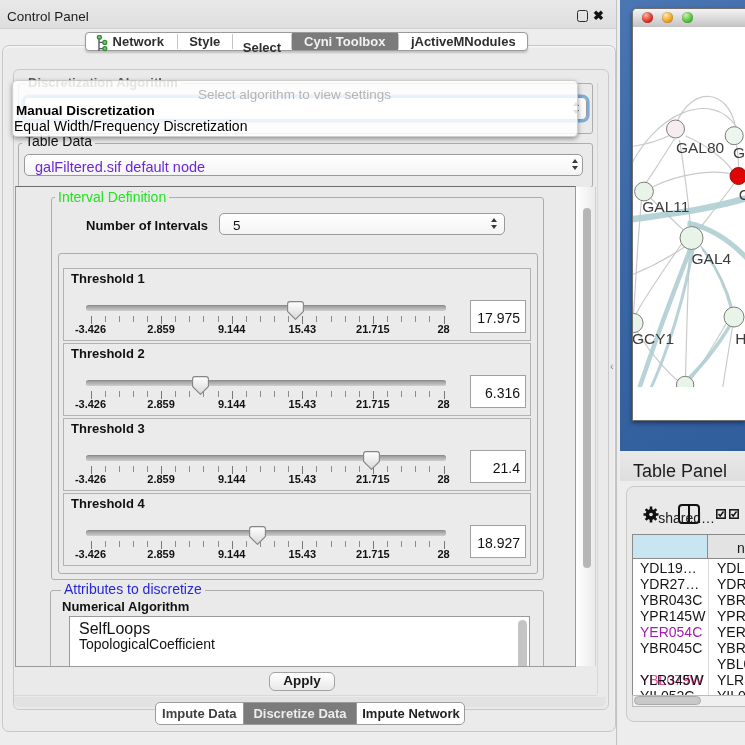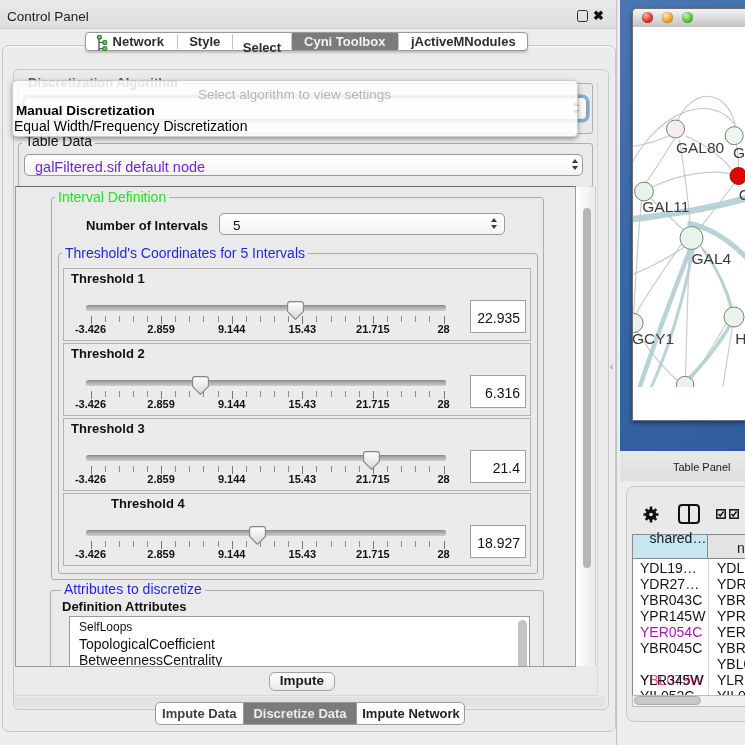--- a/index.html
+++ b/index.html
@@ -57,21 +57,20 @@
 <div class="a" style="left:583px;top:208px;width:8px;height:360px;background:#b6b6b6;border-radius:4.5px;"></div>
 <div class="a" style="left:16px;top:187px;width:559px;height:479px;overflow:hidden;">
 <div class="a grp" style="left:35px;top:10px;width:491px;height:381px;"></div>
 <div class="glab" style="left:39px;top:3px;color:#21e521;">Interval Definition</div>
 <div class="a" style="left:70px;top:31px;font-size:13px;font-weight:bold;color:#111;">Number of Intervals</div>
 <div class="a combo" style="left:203px;top:26px;width:286px;height:22px;box-sizing:border-box;"></div>
 <div class="a" style="left:217px;top:30.5px;font-size:13.5px;color:#111;">5</div>
 <div class="stp stpu a" style="left:474.8px;top:30.80000000000001px;"></div>
 <div class="stp stpd a" style="left:474.8px;top:38.400000000000006px;"></div>
 <div class="a grp" style="left:42px;top:66px;width:478px;height:319px;"></div>
-<div class="glab" style="left:46px;top:59px;color:#2626dd;">Threshold's Coordinates for 5 Intervals</div>
 <div class="a" style="left:47px;top:80.5px;width:468px;height:73.5px;border:1px solid #b2b2b2;background:#ebebeb;box-sizing:border-box;"></div>
 <div class="a" style="left:55px;top:83.5px;font-size:13px;font-weight:bold;color:#111;">Threshold 1</div>
 <div class="a" style="left:70px;top:118.0px;width:360px;height:5px;border-radius:2.5px;background:linear-gradient(#9b9b9b,#cfcfcf);border-top:1px solid #8c8c8c;"></div>
 <div class="a" style="left:74.5px;top:129.0px;width:1px;height:8px;background:#787878;"></div>
 <div class="a" style="left:88.62px;top:129.0px;width:1px;height:6px;background:#8c8c8c;"></div>
 <div class="a" style="left:102.74px;top:129.0px;width:1px;height:6px;background:#8c8c8c;"></div>
 <div class="a" style="left:116.86000000000001px;top:129.0px;width:1px;height:6px;background:#8c8c8c;"></div>
 <div class="a" style="left:130.98px;top:129.0px;width:1px;height:6px;background:#8c8c8c;"></div>
 <div class="a" style="left:49.5px;top:136.0px;width:50px;text-align:center;font-size:11px;font-weight:bold;color:#111;">-3.426</div>
 <div class="a" style="left:145.1px;top:129.0px;width:1px;height:8px;background:#787878;"></div>
@@ -102,21 +101,21 @@
 <div class="a" style="left:402.5px;top:136.0px;width:50px;text-align:center;font-size:11px;font-weight:bold;color:#111;">28</div>
 <svg class="a" style="left:271.0px;top:114.0px;" width="17" height="19" viewBox="0 0 17 19">
 <path d="M3 0.6 H14 Q16.4 0.6 16.4 3 V10.5 L8.5 18.4 L0.6 10.5 V3 Q0.6 0.6 3 0.6 Z" fill="url(#thg80)" stroke="#858585" stroke-width="1.1"></path>
 <defs>
         <linearGradient id="thg80" x1="0" y1="0" x2="0" y2="1">
           <stop offset="0" stop-color="#ffffff"></stop>
           <stop offset="1" stop-color="#d8d8d8"></stop>
         </linearGradient>
       </defs>
     </svg>
-<div class="a" style="left:454px;top:113.0px;width:56px;height:33px;background:#fff;border:1px solid #a0a0a0;box-sizing:border-box;font-size:14px;color:#111;text-align:right;line-height:34px;padding-right:5px;">22.935</div>
+<div class="a" style="left:454px;top:113.0px;width:56px;height:33px;background:#fff;border:1px solid #a0a0a0;box-sizing:border-box;font-size:14px;color:#111;text-align:right;line-height:34px;padding-right:5px;">17.975</div>
 <div class="a" style="left:47px;top:155.5px;width:468px;height:73.5px;border:1px solid #b2b2b2;background:#ebebeb;box-sizing:border-box;"></div>
 <div class="a" style="left:55px;top:158.5px;font-size:13px;font-weight:bold;color:#111;">Threshold 2</div>
 <div class="a" style="left:70px;top:193.0px;width:360px;height:5px;border-radius:2.5px;background:linear-gradient(#9b9b9b,#cfcfcf);border-top:1px solid #8c8c8c;"></div>
 <div class="a" style="left:74.5px;top:204.0px;width:1px;height:8px;background:#787878;"></div>
 <div class="a" style="left:88.62px;top:204.0px;width:1px;height:6px;background:#8c8c8c;"></div>
 <div class="a" style="left:102.74px;top:204.0px;width:1px;height:6px;background:#8c8c8c;"></div>
 <div class="a" style="left:116.86000000000001px;top:204.0px;width:1px;height:6px;background:#8c8c8c;"></div>
 <div class="a" style="left:130.98px;top:204.0px;width:1px;height:6px;background:#8c8c8c;"></div>
 <div class="a" style="left:49.5px;top:211.0px;width:50px;text-align:center;font-size:11px;font-weight:bold;color:#111;">-3.426</div>
 <div class="a" style="left:145.1px;top:204.0px;width:1px;height:8px;background:#787878;"></div>
@@ -194,21 +193,21 @@
 <path d="M3 0.6 H14 Q16.4 0.6 16.4 3 V10.5 L8.5 18.4 L0.6 10.5 V3 Q0.6 0.6 3 0.6 Z" fill="url(#thg230)" stroke="#858585" stroke-width="1.1"></path>
 <defs>
         <linearGradient id="thg230" x1="0" y1="0" x2="0" y2="1">
           <stop offset="0" stop-color="#ffffff"></stop>
           <stop offset="1" stop-color="#d8d8d8"></stop>
         </linearGradient>
       </defs>
     </svg>
 <div class="a" style="left:454px;top:263.0px;width:56px;height:33px;background:#fff;border:1px solid #a0a0a0;box-sizing:border-box;font-size:14px;color:#111;text-align:right;line-height:34px;padding-right:5px;">21.4</div>
 <div class="a" style="left:47px;top:305.5px;width:468px;height:73.5px;border:1px solid #b2b2b2;background:#ebebeb;box-sizing:border-box;"></div>
-<div class="a" style="left:55px;top:308.5px;font-size:13px;font-weight:bold;color:#111;margin-left:40px;">Threshold 4</div>
+<div class="a" style="left:55px;top:308.5px;font-size:13px;font-weight:bold;color:#111;">Threshold 4</div>
 <div class="a" style="left:70px;top:343.0px;width:360px;height:5px;border-radius:2.5px;background:linear-gradient(#9b9b9b,#cfcfcf);border-top:1px solid #8c8c8c;"></div>
 <div class="a" style="left:74.5px;top:354.0px;width:1px;height:8px;background:#787878;"></div>
 <div class="a" style="left:88.62px;top:354.0px;width:1px;height:6px;background:#8c8c8c;"></div>
 <div class="a" style="left:102.74px;top:354.0px;width:1px;height:6px;background:#8c8c8c;"></div>
 <div class="a" style="left:116.86000000000001px;top:354.0px;width:1px;height:6px;background:#8c8c8c;"></div>
 <div class="a" style="left:130.98px;top:354.0px;width:1px;height:6px;background:#8c8c8c;"></div>
 <div class="a" style="left:49.5px;top:361.0px;width:50px;text-align:center;font-size:11px;font-weight:bold;color:#111;">-3.426</div>
 <div class="a" style="left:145.1px;top:354.0px;width:1px;height:8px;background:#787878;"></div>
 <div class="a" style="left:159.22px;top:354.0px;width:1px;height:6px;background:#8c8c8c;"></div>
 <div class="a" style="left:173.34px;top:354.0px;width:1px;height:6px;background:#8c8c8c;"></div>
@@ -240,28 +239,27 @@
 <defs>
         <linearGradient id="thg305" x1="0" y1="0" x2="0" y2="1">
           <stop offset="0" stop-color="#ffffff"></stop>
           <stop offset="1" stop-color="#d8d8d8"></stop>
         </linearGradient>
       </defs>
     </svg>
 <div class="a" style="left:454px;top:338.0px;width:56px;height:33px;background:#fff;border:1px solid #a0a0a0;box-sizing:border-box;font-size:14px;color:#111;text-align:right;line-height:34px;padding-right:5px;">18.927</div>
 <div class="a grp" style="left:34px;top:403px;width:492px;height:95px;"></div>
 <div class="glab" style="left:45px;top:395px;color:#2626dd;">Attributes to discretize</div>
-<div class="a" style="left:46px;top:412px;font-size:13px;font-weight:bold;color:#111;">Definition Attributes</div>
+<div class="a" style="left:46px;top:412px;font-size:13px;font-weight:bold;color:#111;">Numerical Algorithm</div>
 <div class="a" style="left:53px;top:429px;width:461px;height:70px;background:#fff;border:1px solid #9a9a9a;box-sizing:border-box;"></div>
-<div class="a" style="left:63px;top:432.5px;font-size:12px;color:#111;">SelfLoops</div>
+<div class="a" style="left:63px;top:432.5px;font-size:16px;color:#111;">SelfLoops</div>
 <div class="a" style="left:63px;top:448.5px;font-size:14px;color:#111;">TopologicalCoefficient</div>
-<div class="a" style="left:63px;top:464.5px;font-size:14px;color:#111;">BetweennessCentrality</div>
 <div class="a" style="left:501.5px;top:433px;width:9px;height:60px;background:#c4c4c4;border-radius:4.5px;"></div>
 </div>
-<div class="a" style="left:269px;top:671.5px;width:66px;height:19px;border:1px solid #a2a2a2;border-radius:6px;background:linear-gradient(#ffffff,#e9e9e9);font-size:13.5px;font-weight:bold;color:#1a1a1a;display:flex;align-items:center;justify-content:center;padding-bottom:1.5px;box-sizing:border-box;">Impute</div>
+<div class="a" style="left:269px;top:671.5px;width:66px;height:19px;border:1px solid #a2a2a2;border-radius:6px;background:linear-gradient(#ffffff,#e9e9e9);font-size:13.5px;font-weight:bold;color:#1a1a1a;display:flex;align-items:center;justify-content:center;padding-bottom:1.5px;box-sizing:border-box;">Apply</div>
 <div class="a" style="left:154.5px;top:702px;width:310.5px;height:23px;background:#fff;border:1px solid #9b9b9b;border-radius:5px;overflow:hidden;box-sizing:border-box;"></div>
 <div class="a" style="left:155.5px;top:703px;width:87.5px;height:21px;color:#404040;font-size:13px;font-weight:bold;display:flex;align-items:center;justify-content:center;">Impute Data</div>
 <div class="a" style="left:244px;top:703px;width:112px;height:21px;background:#7b7b7b;color:#ededed;font-size:13px;font-weight:bold;display:flex;align-items:center;justify-content:center;">Discretize Data</div>
 <div class="a" style="left:357px;top:703px;width:108px;height:21px;color:#222;font-size:13px;font-weight:bold;display:flex;align-items:center;justify-content:center;">Impute Network</div>
 <div class="a" style="left:243px;top:703px;width:1px;height:21px;background:#9b9b9b;"></div>
 <div class="a" style="left:356px;top:703px;width:1px;height:21px;background:#9b9b9b;"></div>
 <div class="a" style="left:596.5px;top:83px;width:1px;height:611px;background:#d8d8d8;"></div>
 <div class="a" style="left:616px;top:0;width:1px;height:745px;background:#c2c2c2;"></div>
 <div class="a" style="left:610px;top:360px;font-size:11px;color:#8a8a8a;">‹</div>
 <div class="a" style="left:12px;top:80px;width:565.5px;height:56.5px;background:rgba(255,255,255,0.84);border:1px solid rgba(150,150,150,0.45);border-radius:5px;box-shadow:0 2px 5px rgba(0,0,0,0.38);box-sizing:border-box;"></div>
@@ -322,21 +320,21 @@
 <text x="106.3" y="172.5">C</text>
 <text x="9.8" y="185.3">GAL11</text>
 <text x="59" y="236.6">GAL4</text>
 <text x="-0.5" y="317.3">GCY1</text>
 <text x="102.8" y="316.8">H</text>
 <text x="52.8" y="380.8">HAP2</text>
 </g>
 </svg>
   </div>
 <div class="a" style="left:620px;top:451px;width:125px;height:30px;background:linear-gradient(#e9e9e9,#dedede);border-bottom:1px solid #d2d2d2;"></div>
-<div class="a" style="left:633px;top:460.5px;font-size:11px;color:#1c1c1c;margin-left:40px;">Table Panel</div>
+<div class="a" style="left:633px;top:460.5px;font-size:18px;color:#1c1c1c;">Table Panel</div>
 <div class="a" style="left:620px;top:481px;width:125px;height:264px;background:#ededed;"></div>
 <div class="a" style="left:626px;top:486px;width:130px;height:234px;background:#e9e9e9;border:1px solid #c9c9c9;border-radius:8px;"></div>
 <svg class="a" style="left:642px;top:505px;" width="18" height="19" viewBox="0 0 18 19">
 <g fill="#111">
       <circle cx="9" cy="9.5" r="5.4"></circle>
 <g stroke="#111" stroke-width="2.6">
 <path d="M9 1.5 V5 M9 14 V17.5 M1.5 9.5 H5 M13 9.5 H16.5 M3.7 4.2 L6.2 6.7 M11.8 12.3 L14.3 14.8 M14.3 4.2 L11.8 6.7 M6.2 12.3 L3.7 14.8"></path>
 </g>
     </g>
     <circle cx="9" cy="9.5" r="1.8" fill="#e9e9e9"></circle>
@@ -347,21 +345,21 @@
 <rect x="0.8" y="0.8" width="8.4" height="8.4" fill="none" stroke="#111" stroke-width="1.5"></rect>
 <path d="M2.5 5 L4.2 7 L7.5 2.5" fill="none" stroke="#111" stroke-width="1.4"></path>
   </svg>
 <svg class="a" style="left:728.5px;top:508.5px;" width="10" height="10" viewBox="0 0 10 10">
 <rect x="0.8" y="0.8" width="8.4" height="8.4" fill="none" stroke="#111" stroke-width="1.5"></rect>
 <path d="M2.5 5 L4.2 7 L7.5 2.5" fill="none" stroke="#111" stroke-width="1.4"></path>
   </svg>
 <div class="a" style="left:632px;top:533.5px;width:113px;height:25.5px;border:1px solid #8a8a8a;border-right:none;box-sizing:border-box;"></div>
 <div class="a" style="left:633px;top:534.5px;width:74px;height:23.5px;background:#c8e5f2;"></div>
 <div class="a" style="left:707px;top:534.5px;width:38px;height:23.5px;background:#e3e3e3;border-left:1px solid #8a8a8a;"></div>
-<div class="a" style="left:641px;top:530px;width:74px;text-align:center;font-size:14px;color:#1a1a1a;">shared…</div>
+<div class="a" style="left:641px;top:510px;width:74px;text-align:right;font-size:14px;color:#1a1a1a;">shared…</div>
 <div class="a" style="left:737px;top:539.5px;font-size:14px;color:#1a1a1a;">na…</div>
 <div class="a" style="left:632px;top:559px;width:113px;height:135.5px;background:#fff;border-left:1px solid #8a8a8a;box-sizing:border-box;overflow:hidden;">
 <div class="a" style="left:74.5px;top:0;width:1px;height:136px;background:#dcdcdc;"></div>
 <div class="a" style="left:7px;top:0.5px;font-size:14px;color:#151515;">YDL19…</div>
 <div class="a" style="left:84px;top:0.5px;font-size:14px;color:#151515;">YDL1</div>
 <div class="a" style="left:7px;top:16.5px;font-size:14px;color:#151515;">YDR27…</div>
 <div class="a" style="left:84px;top:16.5px;font-size:14px;color:#151515;">YDR2</div>
 <div class="a" style="left:7px;top:32.5px;font-size:14px;color:#151515;">YBR043C</div>
 <div class="a" style="left:84px;top:32.5px;font-size:14px;color:#151515;">YBR0</div>
 <div class="a" style="left:7px;top:48.5px;font-size:14px;color:#151515;">YPR145W</div>

